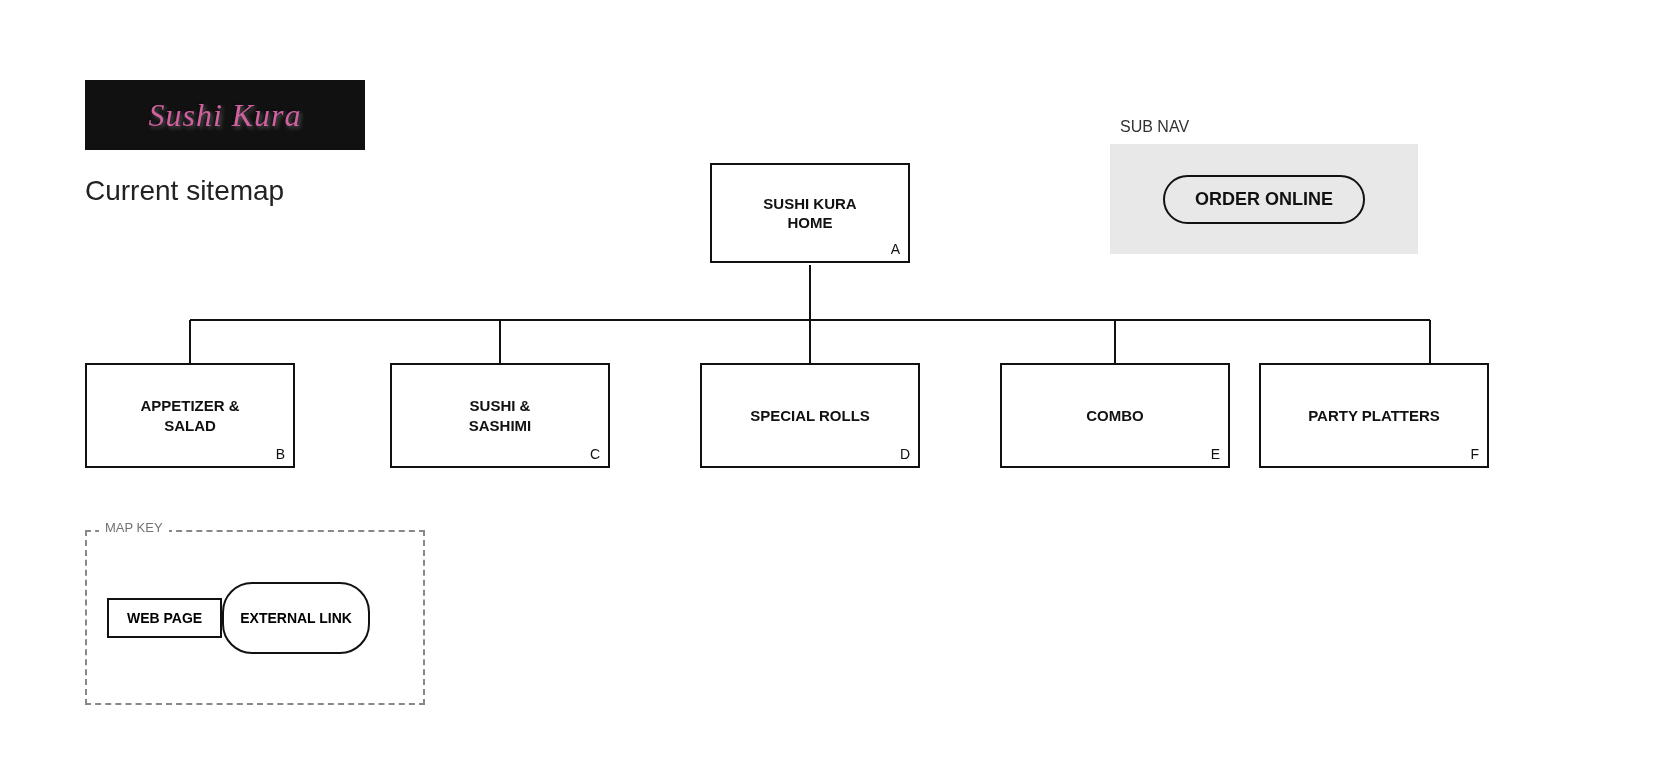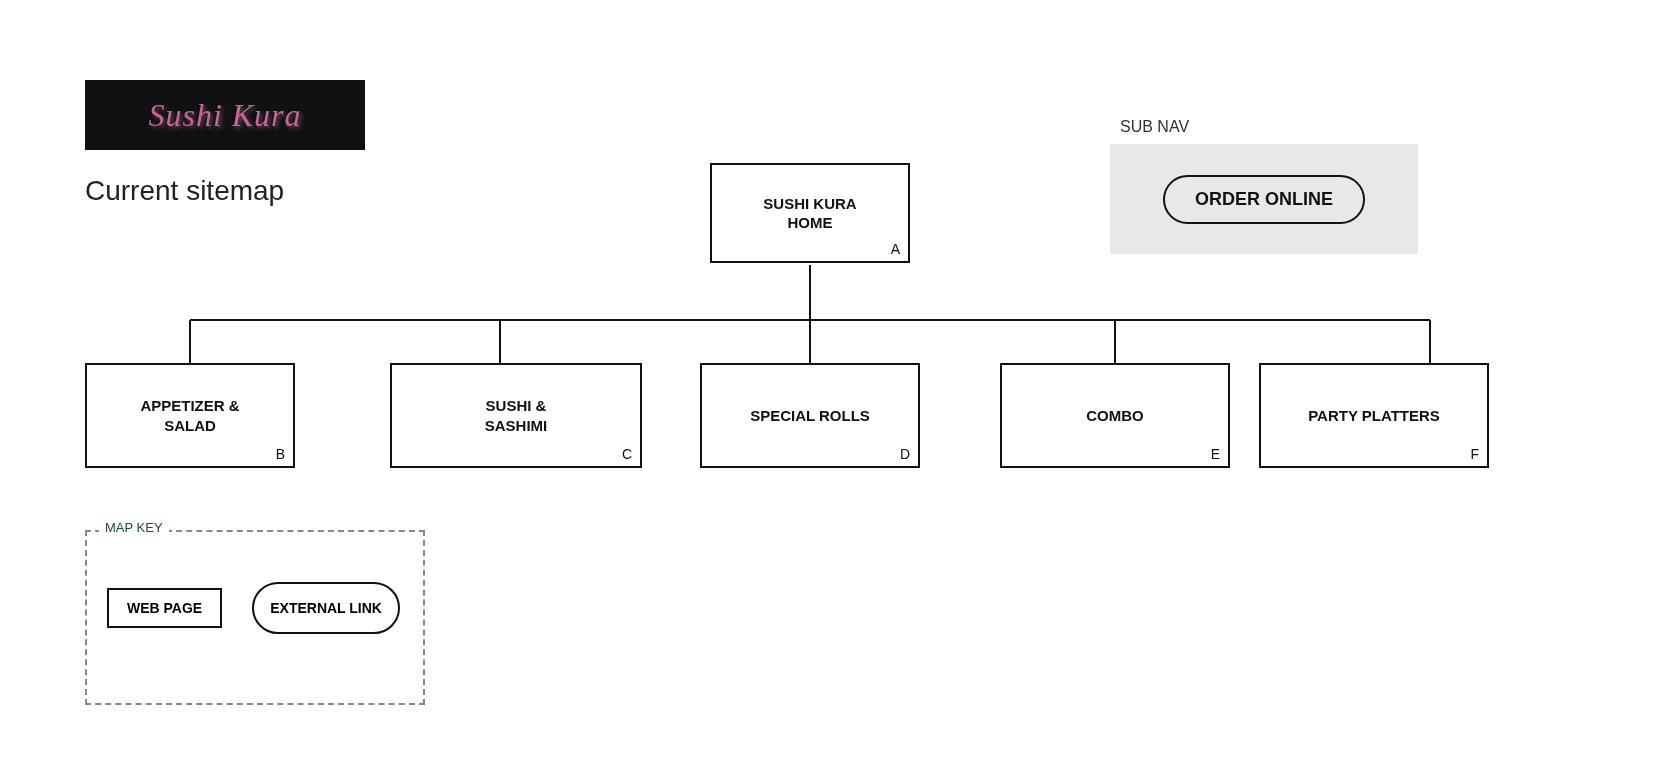--- a/index.html
+++ b/index.html
@@ -127,39 +127,38 @@
       border: 2px dashed #888;
       padding: 20px;
     }
     .map-key-label {
       position: absolute;
       top: -12px;
       left: 12px;
       background: #fff;
       padding: 0 6px;
       font-size: 13px;
-      color: #14532d;
+      color: #737373;
     }
     .map-key-items {
       display: flex;
       align-items: center;
-      gap: 30px;
       margin-top: 30px;
     }
     .key-webpage {
       border: 2px solid #111;
       padding: 10px 18px;
       font-size: 14px;
       font-weight: bold;
       background: transparent;
     }
     .key-external {
       border: 2px solid #111;
       border-radius: 30px;
-      padding: 16px 16px;
+      padding: 26px 16px;
       font-size: 14px;
       font-weight: bold;
       background: transparent;
     }
   </style>
 </head>
 <body>
 
 <div class="logo">
   <span class="logo-text">Sushi Kura</span>
@@ -193,21 +192,21 @@
 <div class="node" style="left: 710px; top: 163px; width: 200px; height: 100px;">
   <span class="node-label">SUSHI KURA<br>HOME</span>
   <span class="node-id">A</span>
 </div>
 
 <div class="node" style="left: 85px; top: 363px; width: 210px; height: 105px;">
   <span class="node-label">APPETIZER &amp;<br>SALAD</span>
   <span class="node-id">B</span>
 </div>
 
-<div class="node" style="left: 390px; top: 363px; width: 252px; height: 105px;">
+<div class="node" style="left: 390px; top: 363px; width: 220px; height: 105px;">
   <span class="node-label">SUSHI &amp;<br>SASHIMI</span>
   <span class="node-id">C</span>
 </div>
 
 <div class="node" style="left: 700px; top: 363px; width: 220px; height: 105px; text-align: center;">
   <span class="node-label">SPECIAL ROLLS</span>
   <span class="node-id">D</span>
 </div>
 
 <div class="node" style="left: 1000px; top: 363px; width: 230px; height: 105px;">

